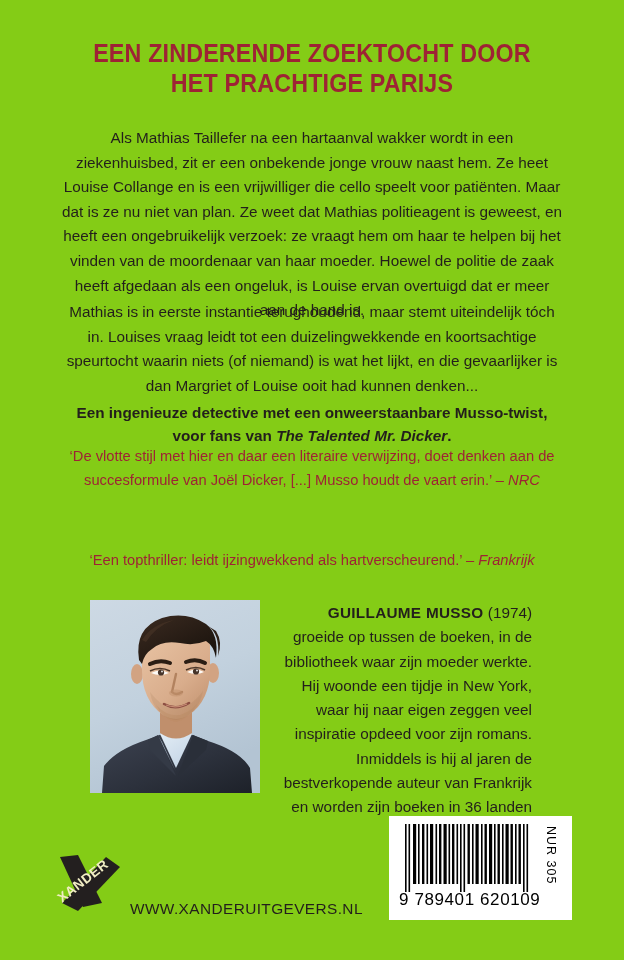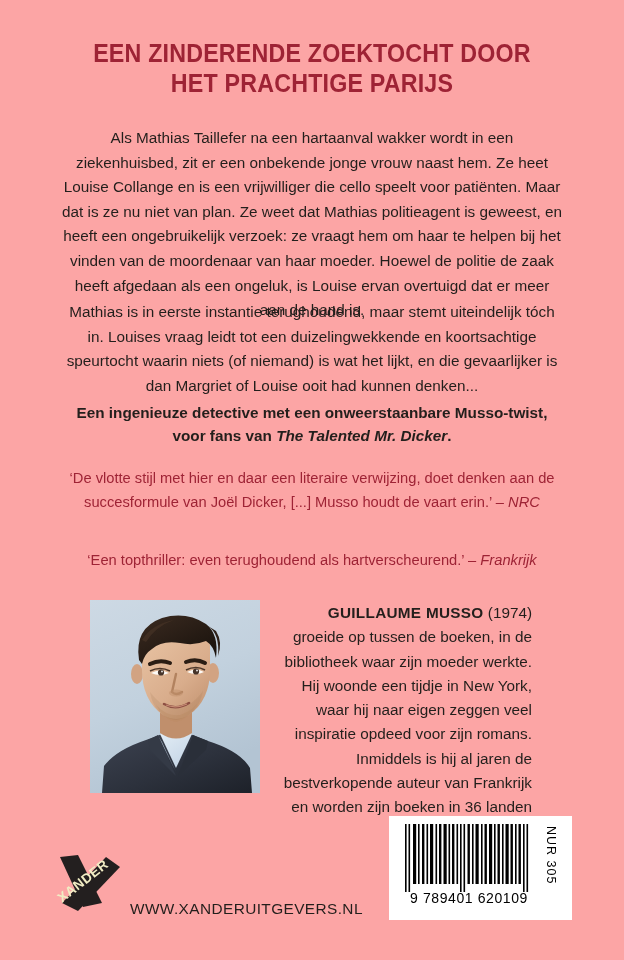--- a/index.html
+++ b/index.html
@@ -11,21 +11,21 @@
     height: 960px;
     background: #f1edc4;
     font-family: "Liberation Sans", sans-serif;
     overflow: hidden;
     position: relative;
   }
 
   .page {
     position: absolute;
     inset: 0;
-    background: #fca5a5;
+    background: #84cc16;
   }
 
   
   .headline {
     position: absolute;
     top: 38px;
     left: 0;
     width: 624px;
     text-align: center;
     color: #9e2335;
@@ -68,21 +68,21 @@
   .quote {
     position: absolute;
     left: 52px;
     width: 520px;
     text-align: center;
     color: #9e2335;
     font-size: 14.7px;
     line-height: 23.5px;
   }
   .quote i { font-style: italic; }
-  #quote1 { top: 467px; }
+  #quote1 { top: 445px; }
   #quote2 { top: 549px; }
 
   
   .author-photo {
     position: absolute;
     left: 90px;
     top: 600px;
     width: 170px;
     height: 193px;
     overflow: hidden;
@@ -118,26 +118,25 @@
     top: 8px;
     width: 134px;
     height: 90px;
   }
   .bars { width: 134px; height: 68px; display: block; }
   .isbn-digits {
     position: absolute;
     left: 0;
     top: 66px;
     width: 140px;
-    font-size: 14px;
+    font-size: 17px;
     color: #000;
     letter-spacing: 0.6px;
     white-space: nowrap;
     font-family: "Liberation Sans", sans-serif;
-    text-align: center;
   }
   .nur {
     position: absolute;
     right: 14px;
     top: 10px;
     color: #000;
     font-size: 12.5px;
     letter-spacing: 1px;
     writing-mode: vertical-rl;
     text-orientation: mixed;
@@ -178,21 +177,21 @@
   <div class="body-block" id="para2">Mathias is in eerste instantie terughoudend, maar stemt uiteindelijk tóch in. Louises vraag leidt tot een duizelingwekkende en koortsachtige speurtocht waarin niets (of niemand) is wat het lijkt, en die gevaarlijker is dan Margriet of Louise ooit had kunnen denken...</div>
 
   <div class="tagline">
     <span>Een ingenieuze detective met een onweerstaanbare Musso-twist, voor fans van </span><i>The Talented Mr. Dicker</i><span>.</span>
   </div>
 
   <div class="quote" id="quote1">
     <span>‘De vlotte stijl met hier en daar een literaire verwijzing, doet denken aan de succesformule van Joël Dicker, [...] Musso houdt de vaart erin.’ – </span><i>NRC</i>
   </div>
   <div class="quote" id="quote2">
-    <span>‘Een topthriller: even terughoudend als hartverscheurend.’ – </span><i>Frankrijk</i>
+    <span>‘Een topthriller: leidt ijzingwekkend als hartverscheurend.’ – </span><i>Frankrijk</i>
   </div>
 
   <div class="author-photo">
     <svg viewBox="0 0 170 193" xmlns="http://www.w3.org/2000/svg">
       <defs>
         <linearGradient id="bgGrad" x1="0" y1="0" x2="0.4" y2="1">
           <stop offset="0%" stop-color="#cdd9e4"></stop>
           <stop offset="55%" stop-color="#c2d1de"></stop>
           <stop offset="100%" stop-color="#b3c4d3"></stop>
         </linearGradient>

